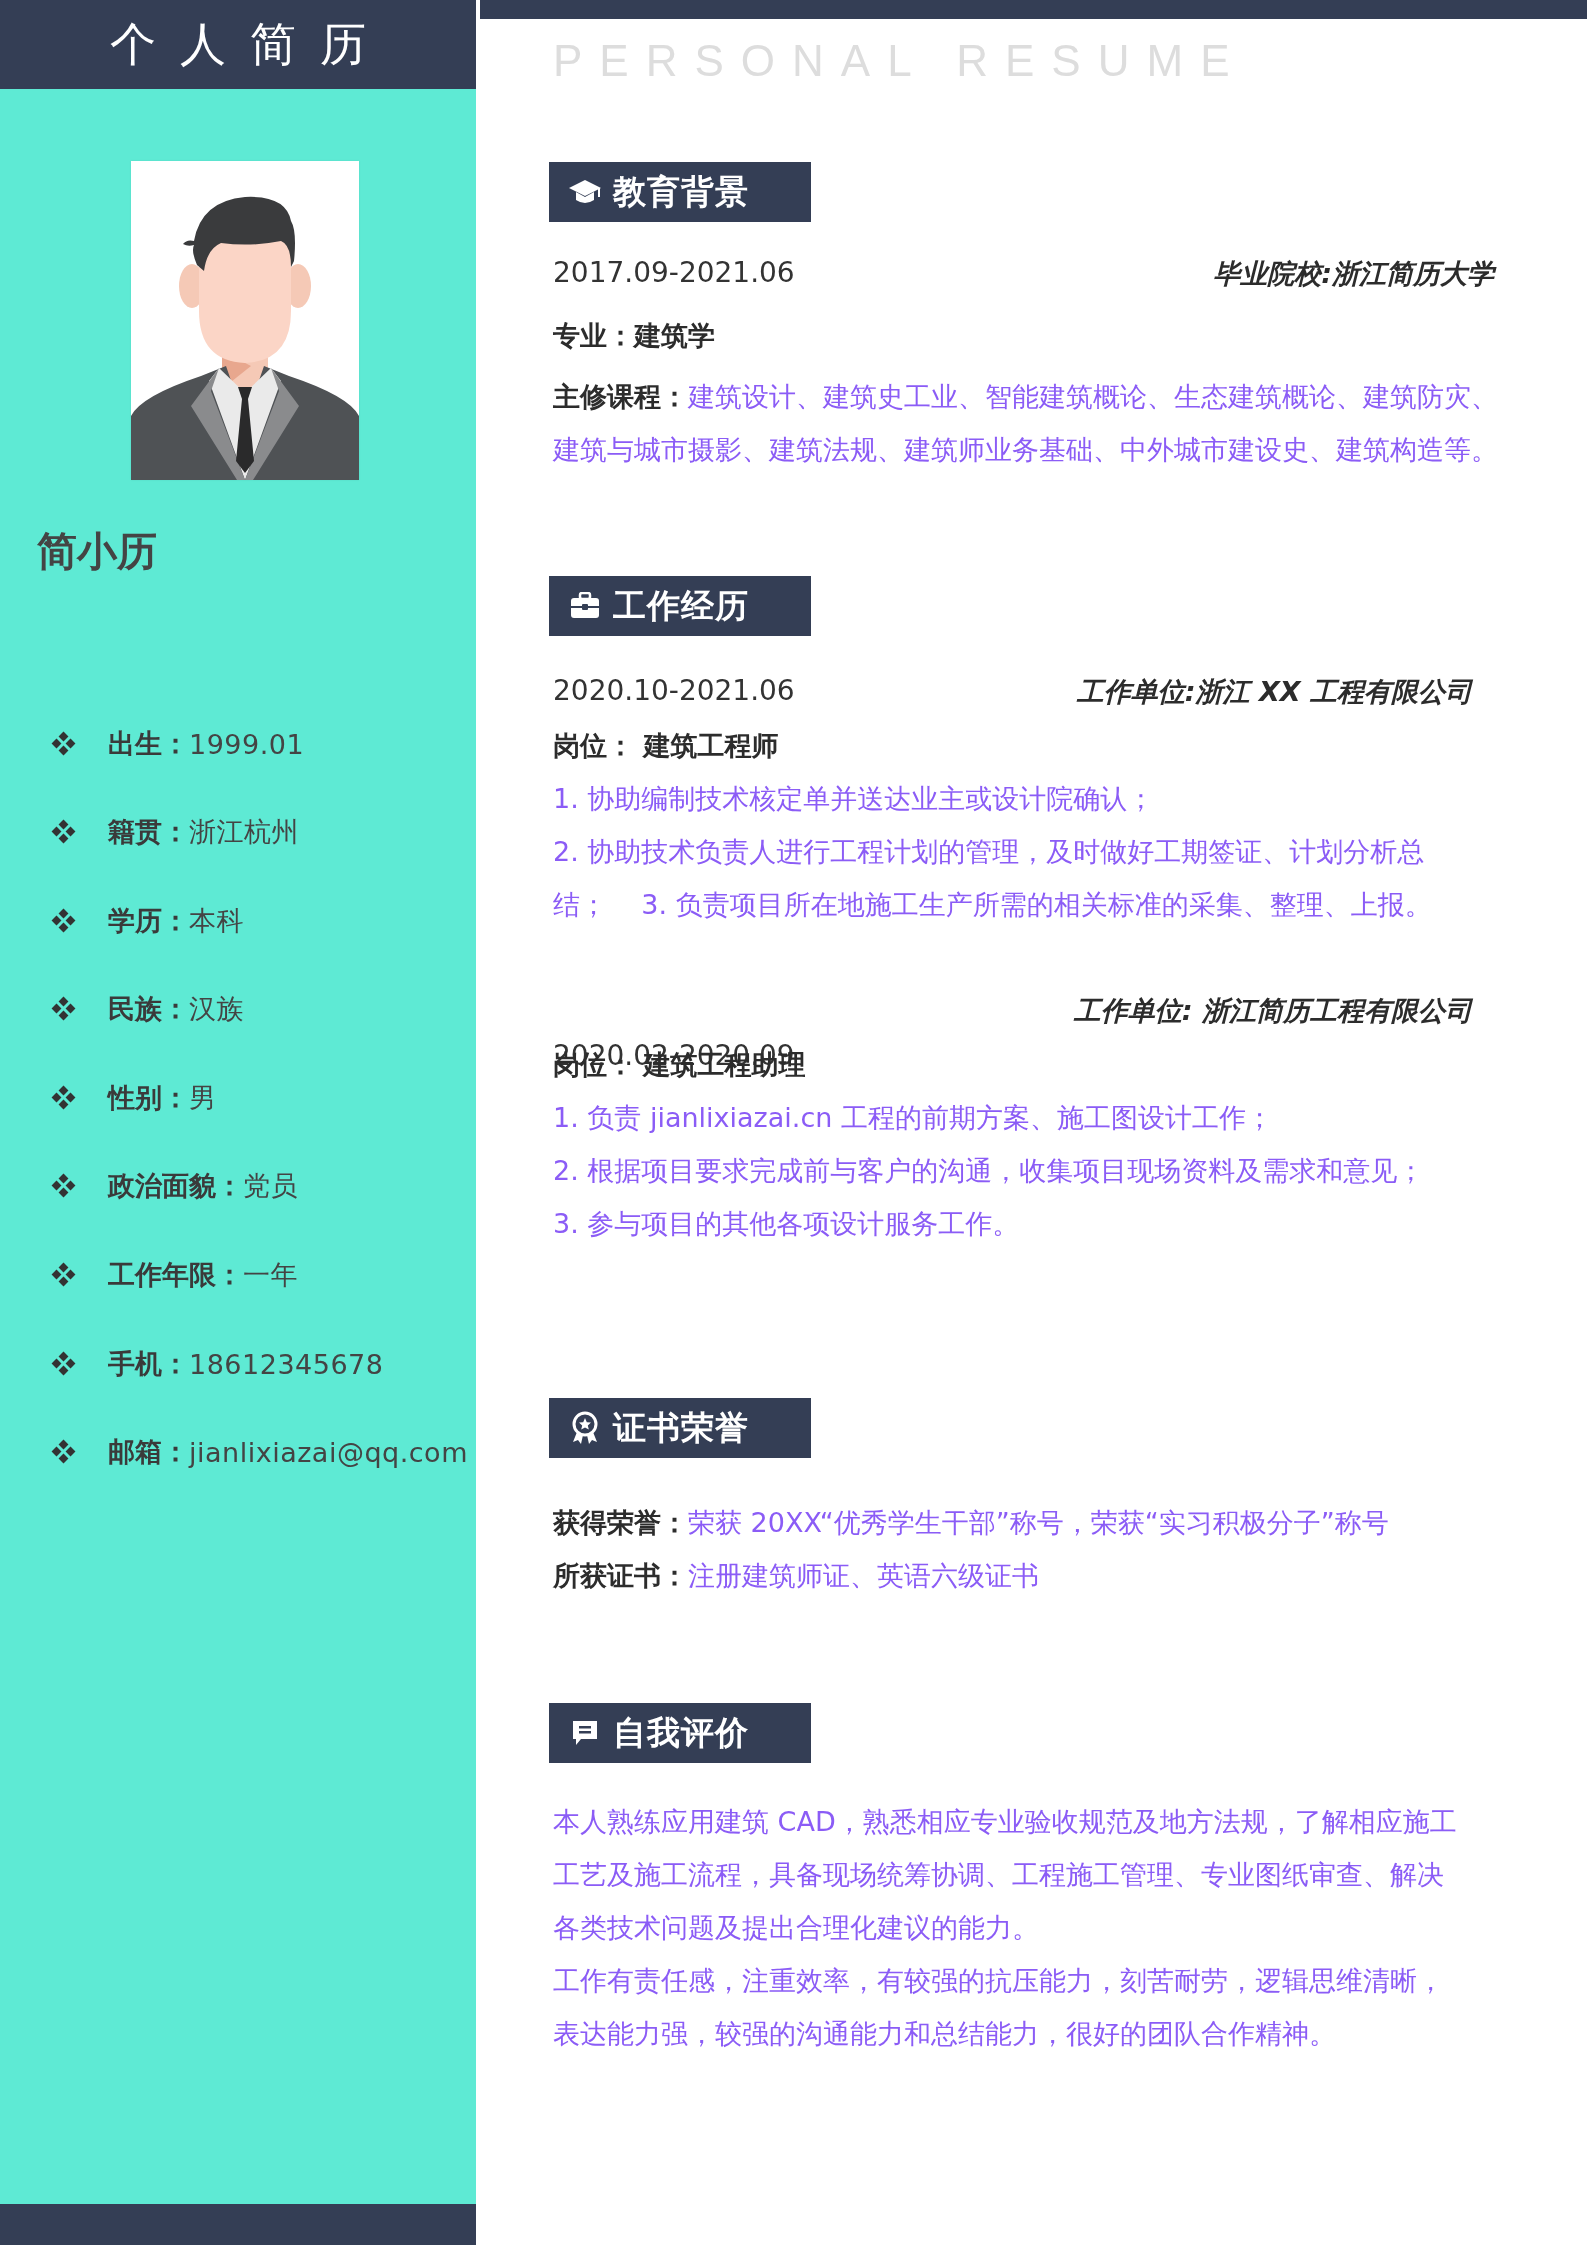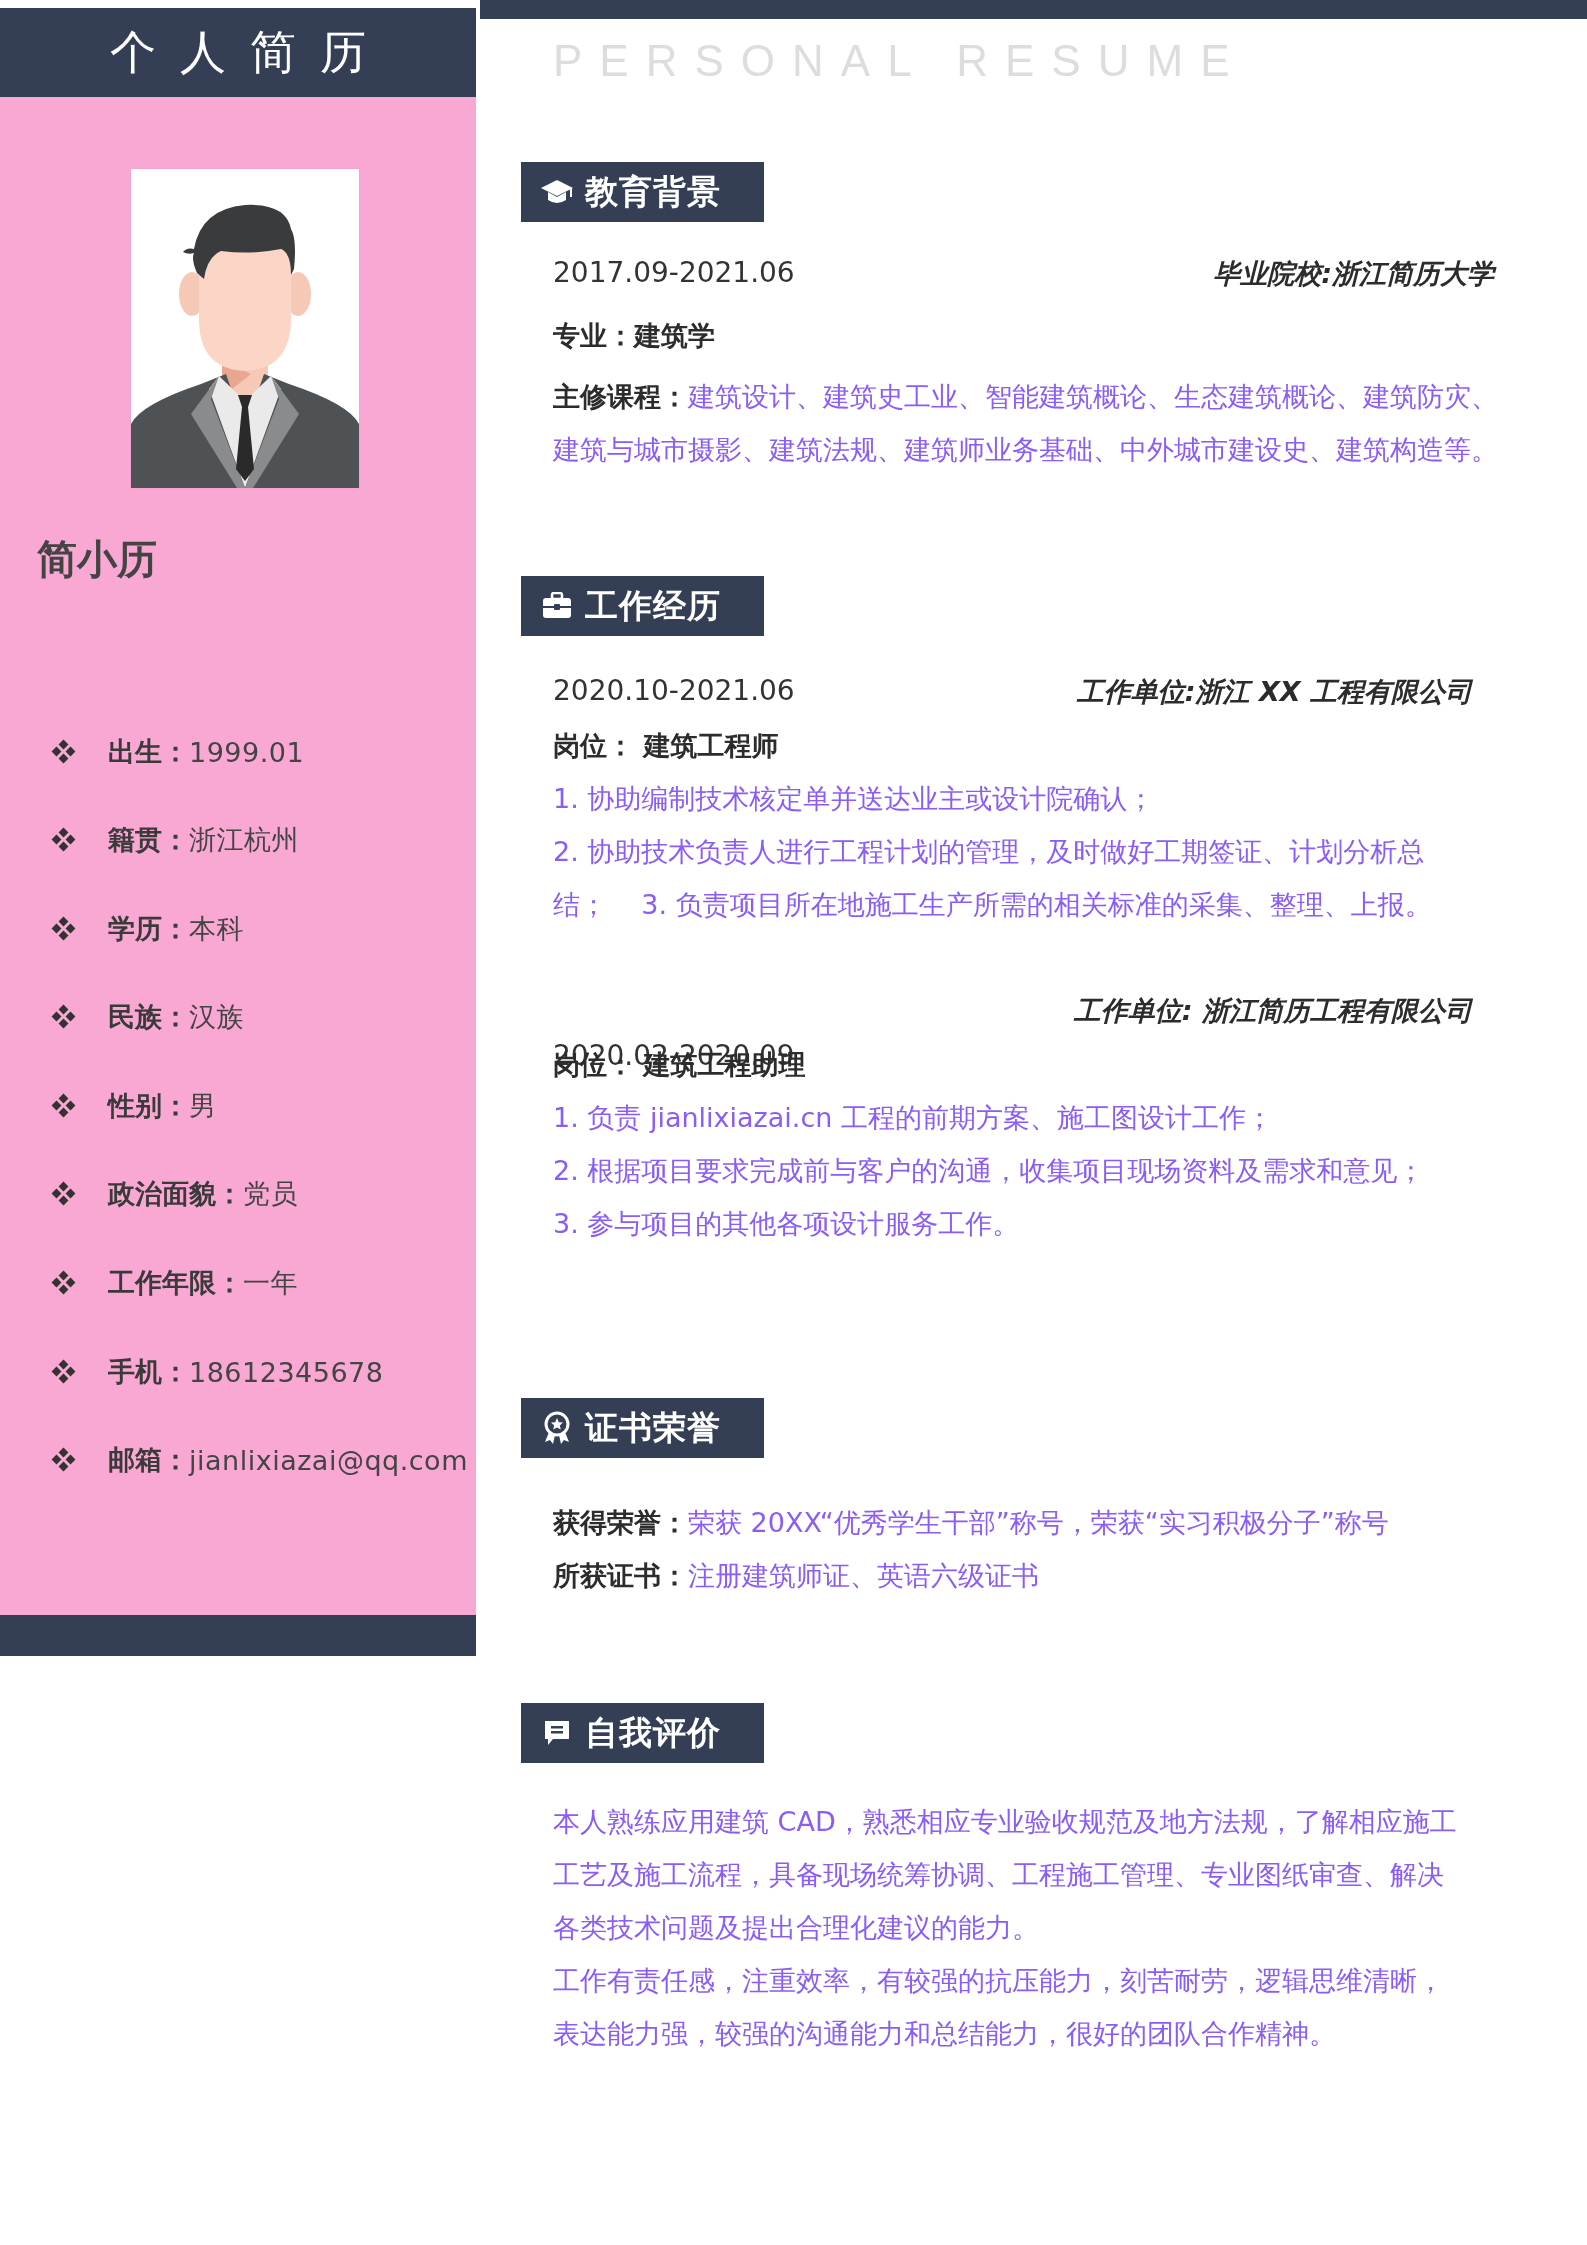--- a/index.html
+++ b/index.html
@@ -1,20 +1,20 @@
 <!DOCTYPE html>
 <html><head>
 <meta charset="utf-8">
 <style>
   * { box-sizing: border-box; margin: 0; padding: 0; }
   html, body { width: 1587px; height: 2245px; background: #ffffff; overflow: hidden; }
   body { position: relative; font-family: "DejaVu Sans", "Liberation Sans", sans-serif; color: #333333; }
 
   
-  .sidebar { position: absolute; left: 0; top: 8px; width: 476px; height: 1648px; background: #f9a8d4; }
+  .sidebar { position: absolute; left: 0; top: 0; width: 476px; height: 2245px; background: #5eead4; }
   .sidebar-header { position: absolute; left: 0; top: 0; width: 476px; height: 89px; background: #343e55; display: flex; align-items: center; justify-content: center; }
   .sidebar-header .title { color: #ffffff; font-size: 46px; letter-spacing: 24px; margin-left: 24px; font-weight: 500; }
   .sidebar-footer { position: absolute; left: 0; bottom: 0; width: 476px; height: 41px; background: #343e55; }
 
   .photo { position: absolute; left: 131px; top: 161px; width: 228px; height: 319px; background: #ffffff; overflow: hidden; box-shadow: 0 0 2px rgba(0,0,0,0.08); }
 
   .name { position: absolute; left: 0; top: 524px; width: 476px; text-align: left; font-size: 40px; color: #444444; font-weight: bold; padding-left: 37px; }
   .objective { position: absolute; left: 0; top: 607px; width: 476px; text-align: center; font-size: 26px; color: #444444; font-weight: bold; }
   .objective .val { font-weight: bold; }
 
@@ -26,21 +26,21 @@
   .info-item .bullet i:nth-child(2){ left: 0; top: 7px; }
   .info-item .bullet i:nth-child(3){ left: 14px; top: 7px; }
   .info-item .bullet i:nth-child(4){ left: 7px; top: 14px; }
   .info-item .label { font-weight: bold; color: #3a3a3a; }
   .info-item .value { color: #444444; letter-spacing: 0.5px; }
 
   
   .top-bar { position: absolute; left: 480px; top: 0; width: 1107px; height: 19px; background: #343e55; }
   .subtitle { position: absolute; left: 553px; top: 36px; font-size: 44px; color: #dddddd; letter-spacing: 17px; font-family: "Liberation Sans", sans-serif; font-weight: 300; }
 
-  .section-heading { position: absolute; left: 521px; width: 243px; height: 60px; background: #343e55; display: flex; align-items: center; color: #ffffff; }
+  .section-heading { position: absolute; left: 549px; width: 262px; height: 60px; background: #343e55; display: flex; align-items: center; color: #ffffff; }
   .section-heading .icon { width: 40px; height: 40px; margin-left: 16px; margin-right: 8px; display: flex; align-items: center; justify-content: center; }
   .section-heading .text { font-size: 33px; font-weight: bold; letter-spacing: 1px; }
 
   .line { position: absolute; left: 553px; font-size: 27px; color: #333333; white-space: nowrap; }
   .line.right { left: auto; font-style: italic; }
   .b { font-weight: bold; color: #2c2c2c; }
   .muted { color: #8b5cf6; }
 </style>
 </head>
 <body>

